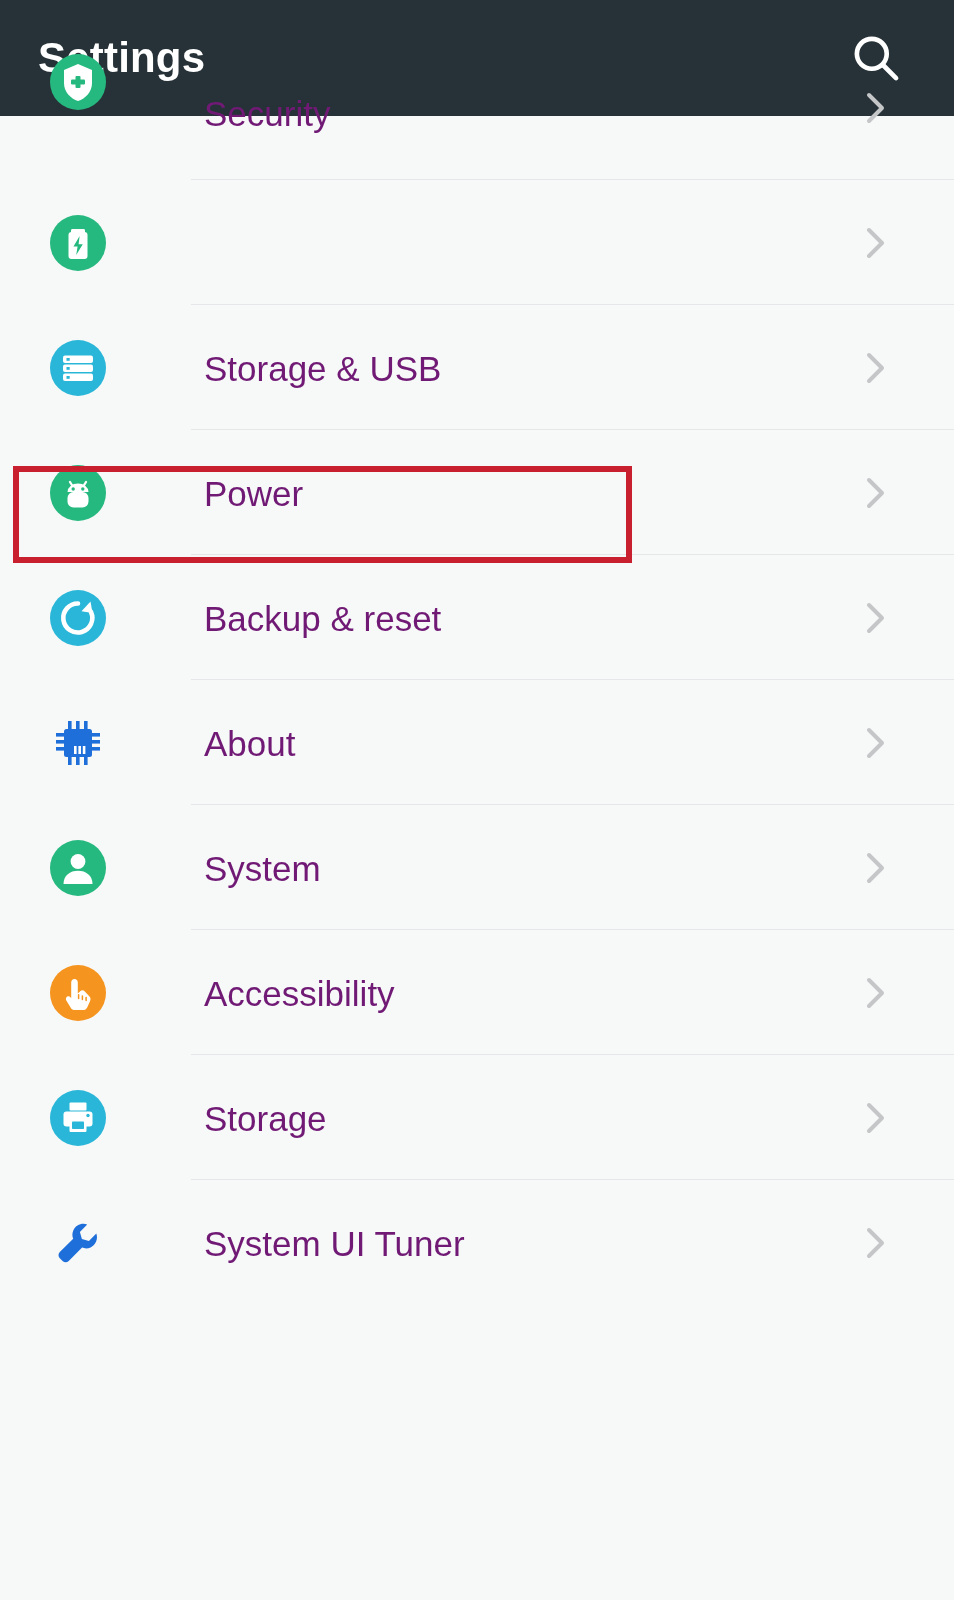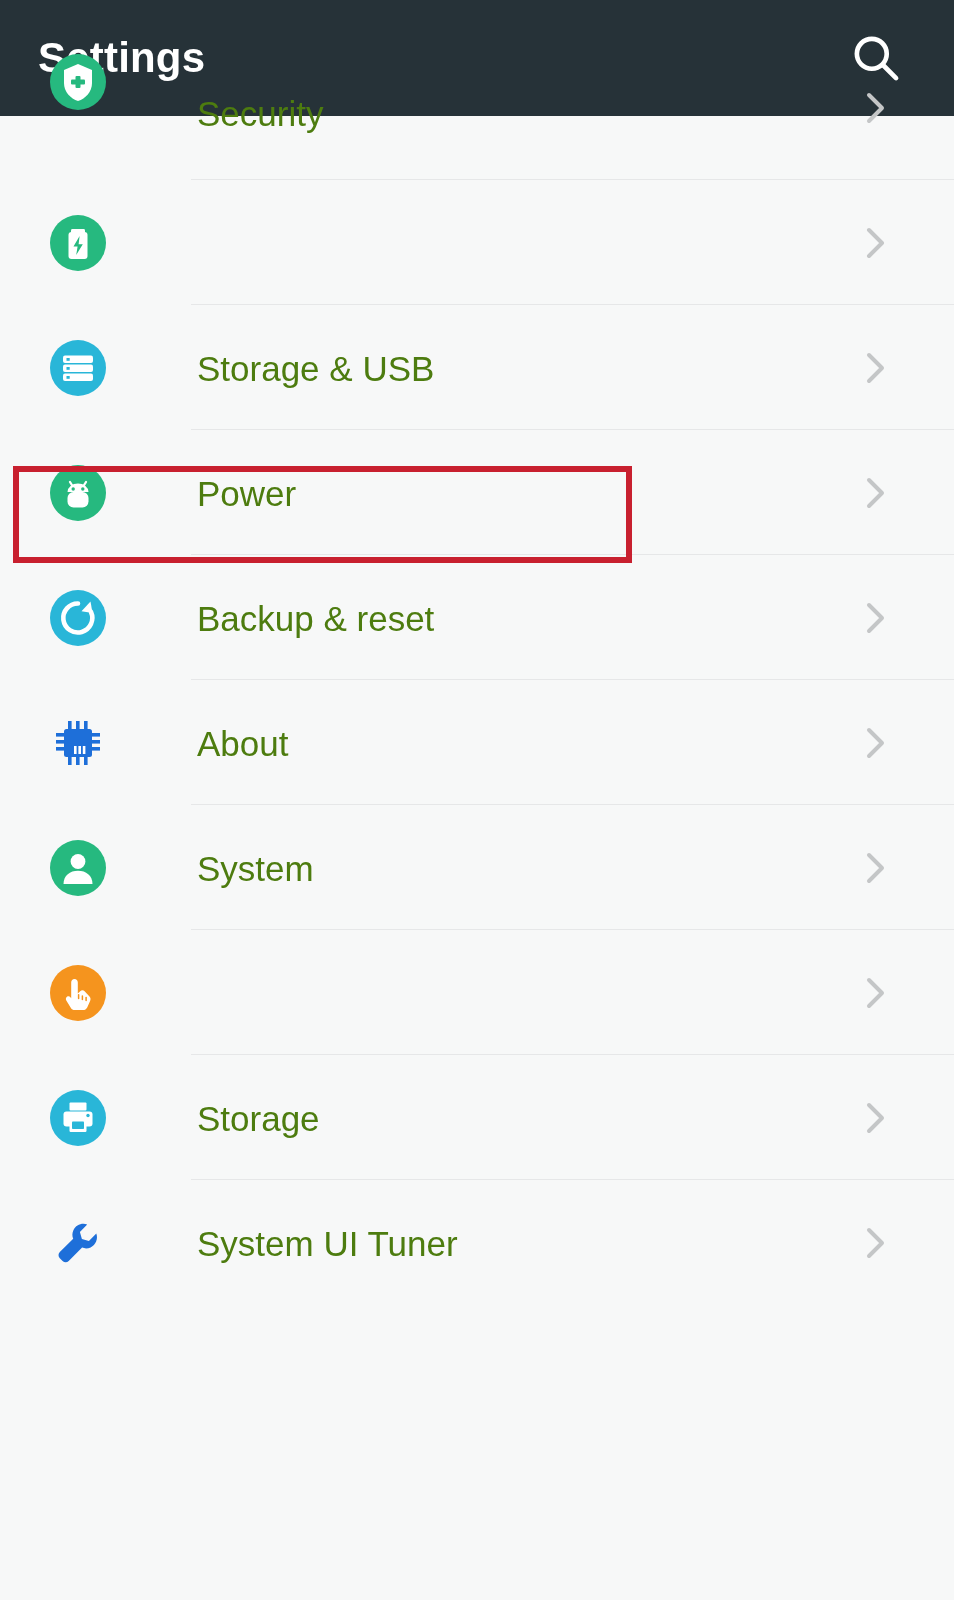--- a/index.html
+++ b/index.html
@@ -103,25 +103,25 @@
     width: 64px;
     height: 64px;
     display: flex;
     align-items: center;
     justify-content: center;
   }
   .row-icon svg { display: block; }
 
   .row-label {
     position: absolute;
-    left: 197px;
+    left: 204px;
     top: 50%;
     transform: translateY(-50%);
     font-size: 35px;
-    color: #4d7c0f;
+    color: #701a75;
     line-height: 1;
     white-space: nowrap;
   }
 
   .row-chevron {
     position: absolute;
     right: 62px;
     top: 50%;
     transform: translateY(-50%);
     width: 32px;
@@ -301,20 +301,21 @@
       <div class="row">
         <span class="row-icon">
           <svg width="64" height="64" viewBox="0 0 64 64">
             <circle cx="32" cy="32" r="28" fill="#f5941e"></circle>
             <path d="M28.5 18 C30.4 18 31.8 19.5 31.8 21.4 V32.5 L34.2 30.2 C35.6 28.9 37.6 29.1 38.6 30.3 L43.5 35.6 C44.6 36.8 44.8 38.4 44.2 39.8 L41.2 46.4 C40.4 48.1 38.8 49 37.1 49 H28.6 C27.1 49 25.7 48.2 24.9 46.9 L20.3 39.6 C19.5 38.3 19.8 36.6 21 35.8 C22.1 35 23.6 35.2 24.4 36.2 L25.2 37.2 V21.4 C25.2 19.5 26.6 18 28.5 18 Z" fill="#ffffff"></path>
             <path d="M32.6 37.5 V33.8" stroke="#f5941e" stroke-width="1.5" stroke-linecap="round"></path>
             <path d="M36.4 38.4 V34.9" stroke="#f5941e" stroke-width="1.5" stroke-linecap="round"></path>
             <path d="M40.1 39.6 V36.4" stroke="#f5941e" stroke-width="1.5" stroke-linecap="round"></path>
           </svg>
         </span>
+        <span class="row-label">Accessibility</span>
         <span class="row-chevron">
           <svg width="26" height="40" viewBox="0 0 26 40" fill="none" stroke="#c4c6c7" stroke-width="4" stroke-linecap="round" stroke-linejoin="round">
             <polyline points="6,7 19,20 6,33"></polyline>
           </svg>
         </span>
         <div class="row-divider" style="background: rgb(230, 231, 232);"></div>
       </div>
       <div class="row">
         <span class="row-icon">
           <svg width="64" height="64" viewBox="0 0 64 64">

